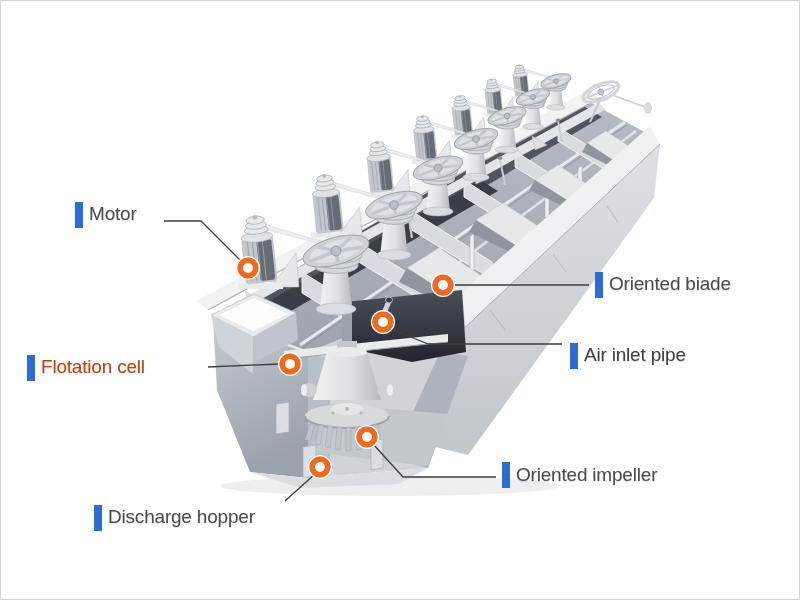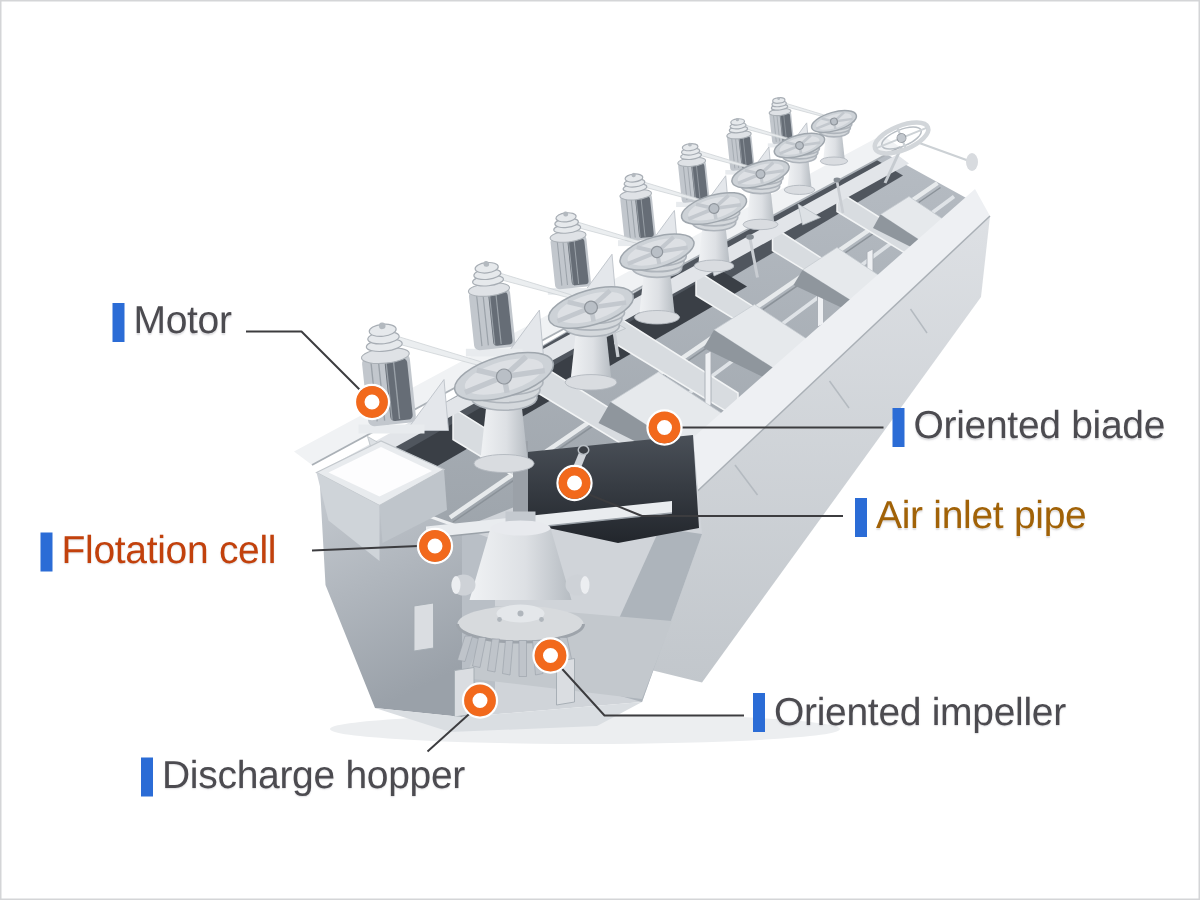--- a/index.html
+++ b/index.html
@@ -4,21 +4,21 @@
 <style>
   html,body{margin:0;padding:0;background:#ffffff;}
   .stage{
     position:relative;width:800px;height:600px;overflow:hidden;
     background:#ffffff;box-shadow:inset 0 0 0 1px #d4d5d7;
     font-family:"Liberation Sans","DejaVu Sans",sans-serif;
   }
   .stage svg{position:absolute;left:0;top:0;}
   .callout{
     position:absolute;display:flex;align-items:flex-start;gap:6px;
-    font-size:26px;line-height:27px;font-weight:400;color:#4c4b50;
+    font-size:19px;line-height:27px;font-weight:400;color:#4c4b50;
     letter-spacing:-0.2px;white-space:nowrap;
     text-shadow:0 1px 1px rgba(120,120,130,0.25);
   }
   .callout .bar{display:inline-block;width:8px;height:26px;margin-top:2px;background:#2b6cd6;}
 </style>
 </head>
 <body>
 
 <div class="stage">
 
@@ -448,21 +448,21 @@
 </svg>
 
 <div class="callout" style="left: 75px; top: 200px; color: rgb(76, 75, 80);">
   <span class="bar" style="background: rgb(43, 108, 214);"></span>
   <span>Motor</span>
 </div>
 <div class="callout" style="left: 595px; top: 270px; color: rgb(76, 75, 80);">
   <span class="bar" style="background: rgb(43, 108, 214);"></span>
   <span>Oriented biade</span>
 </div>
-<div class="callout" style="left: 570px; top: 330px; color: #a16207;">
+<div class="callout" style="left: 570px; top: 341px; color: #404040;">
   <span class="bar" style="background: rgb(43, 108, 214);"></span>
   <span>Air inlet pipe</span>
 </div>
 <div class="callout" style="left: 27px; top: 353px; color: #c2410c;">
   <span class="bar" style="background: rgb(43, 108, 214);"></span>
   <span>Flotation cell</span>
 </div>
 <div class="callout" style="left: 502px; top: 460px; color: rgb(76, 75, 80); align-items: center;">
   <span class="bar" style="background: rgb(43, 108, 214);"></span>
   <span>Oriented impeller</span>

